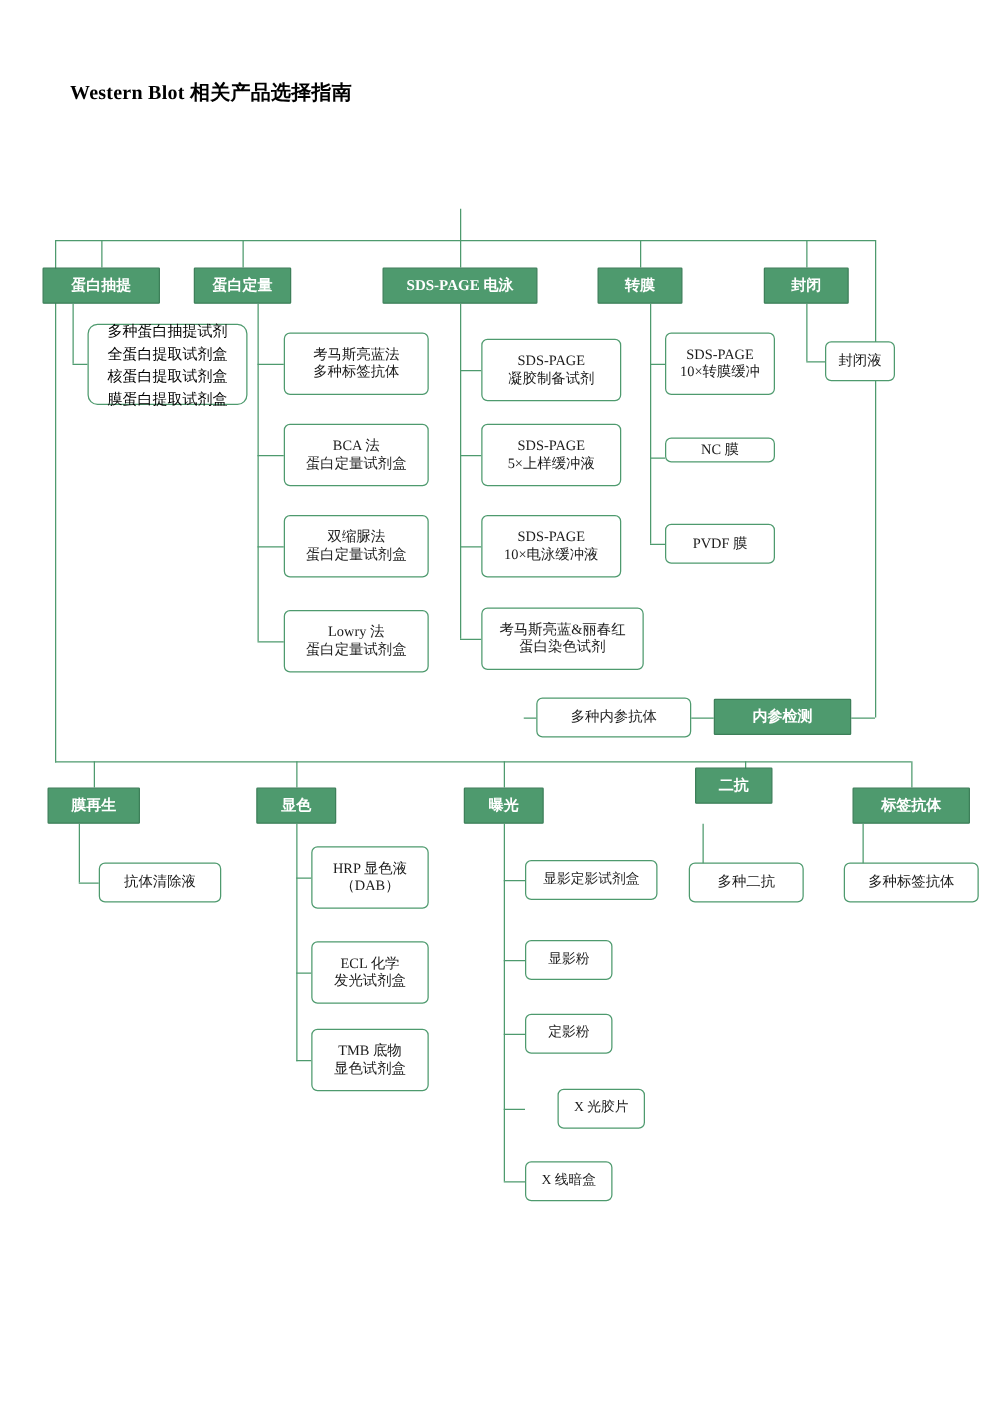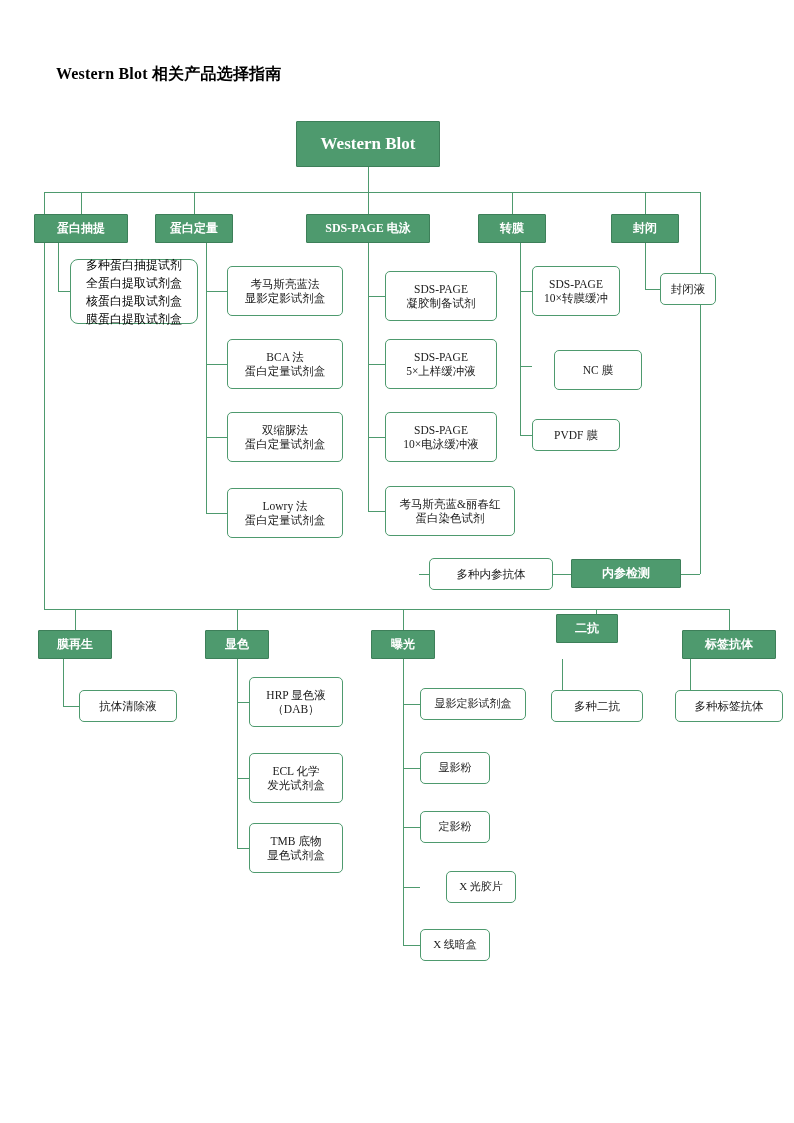--- a/index.html
+++ b/index.html
@@ -84,21 +84,20 @@
   .lnh { height: 1px; }
   .lnv { width: 1px; }
 </style>
 </head>
 <body>
 
 <div id="page">
 
   <div class="title">Western Blot  相关产品选择指南</div>
 
-  <div class="node green root" style="left:296px; top:121px; width:144px; height:46px;">Western Blot</div>
 
   <div class="ln lnv" style="left:368px; top:167px; height:25px;"></div>
 
   <div class="ln lnh" style="left:44px; top:192px; width:656px;"></div>
 
   <div class="ln lnv" style="left:81px; top:192px; height:22px;"></div>
   <div class="ln lnv" style="left:194px; top:192px; height:22px;"></div>
   <div class="ln lnv" style="left:368px; top:192px; height:22px;"></div>
   <div class="ln lnv" style="left:512px; top:192px; height:22px;"></div>
   <div class="ln lnv" style="left:645px; top:192px; height:22px;"></div>
@@ -120,21 +119,21 @@
 核蛋白提取试剂盒
 膜蛋白提取试剂盒</div>
 
   <div class="ln lnv" style="left:206px; top:243px; height:270px;"></div>
   <div class="ln lnh" style="left:206px; top:291px; width:21px;"></div>
   <div class="ln lnh" style="left:206px; top:364px; width:21px;"></div>
   <div class="ln lnh" style="left:206px; top:437px; width:21px;"></div>
   <div class="ln lnh" style="left:206px; top:513px; width:21px;"></div>
 
   <div class="node white" style="left:227px; top:266px; width:116px; height:50px;">考马斯亮蓝法
-显影定影试剂盒</div>
+多种标签抗体</div>
   <div class="node white" style="left:227px; top:339px; width:116px; height:50px;">BCA 法
 蛋白定量试剂盒</div>
   <div class="node white" style="left:227px; top:412px; width:116px; height:50px;">双缩脲法
 蛋白定量试剂盒</div>
   <div class="node white" style="left:227px; top:488px; width:116px; height:50px;">Lowry 法
 蛋白定量试剂盒</div>
 
   <div class="ln lnv" style="left:368px; top:243px; height:268px;"></div>
   <div class="ln lnh" style="left:368px; top:296px; width:17px;"></div>
   <div class="ln lnh" style="left:368px; top:364px; width:17px;"></div>
@@ -150,21 +149,21 @@
   <div class="node white" style="left:385px; top:486px; width:130px; height:50px;">考马斯亮蓝&amp;丽春红
 蛋白染色试剂</div>
 
   <div class="ln lnv" style="left:520px; top:243px; height:192px;"></div>
   <div class="ln lnh" style="left:520px; top:291px; width:12px;"></div>
   <div class="ln lnh" style="left:520px; top:366px; width:12px;"></div>
   <div class="ln lnh" style="left:520px; top:435px; width:12px;"></div>
 
   <div class="node white" style="left:532px; top:266px; width:88px; height:50px;">SDS-PAGE
 10×转膜缓冲</div>
-  <div class="node white" style="left:532px; top:350px; width:88px; height:40px;margin-left:22px;">NC 膜</div>
+  <div class="node white" style="left:532px; top:350px; width:88px; height:20px;">NC 膜</div>
   <div class="node white" style="left:532px; top:419px; width:88px; height:32px;">PVDF  膜</div>
 
   <div class="ln lnv" style="left:645px; top:243px; height:46px;"></div>
   <div class="ln lnh" style="left:645px; top:289px; width:15px;"></div>
   <div class="node white" style="left:660px; top:273px; width:56px; height:32px;">封闭液</div>
 
   <div class="ln lnh" style="left:681px; top:574px; width:19px;"></div>
   <div class="node green" style="left:571px; top:559px; width:110px; height:29px;">内参检测</div>
   <div class="ln lnh" style="left:553px; top:574px; width:18px;"></div>
   <div class="node white" style="left:429px; top:558px; width:124px; height:32px;">多种内参抗体</div>

